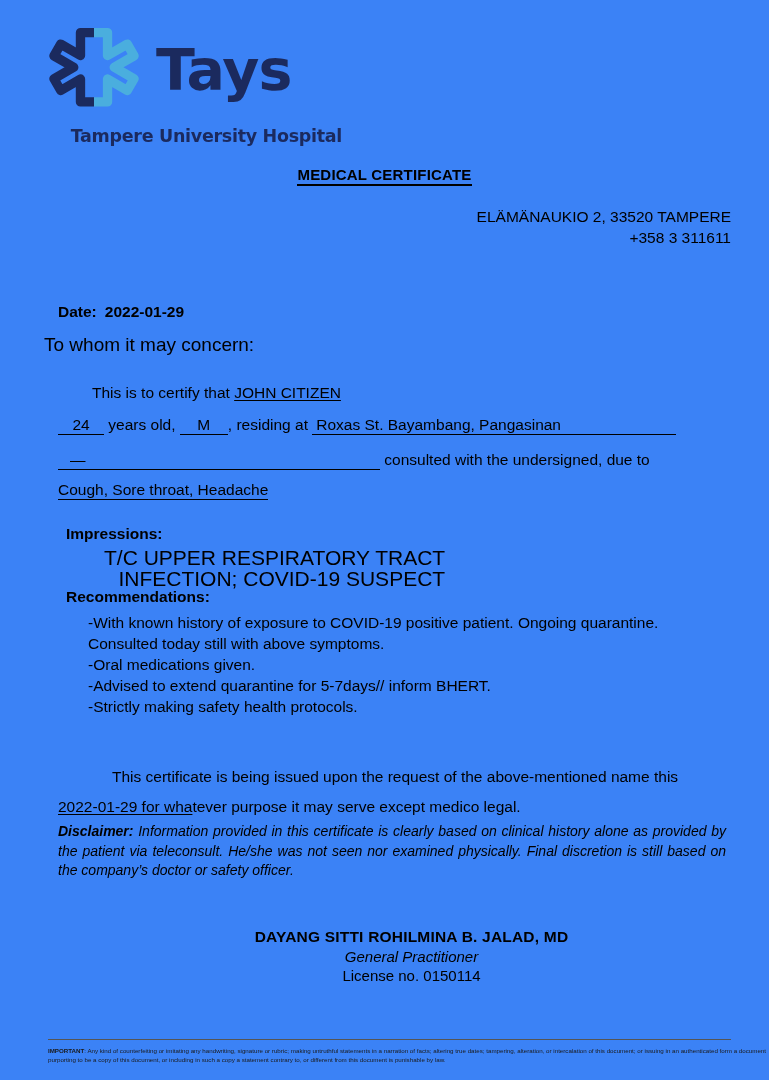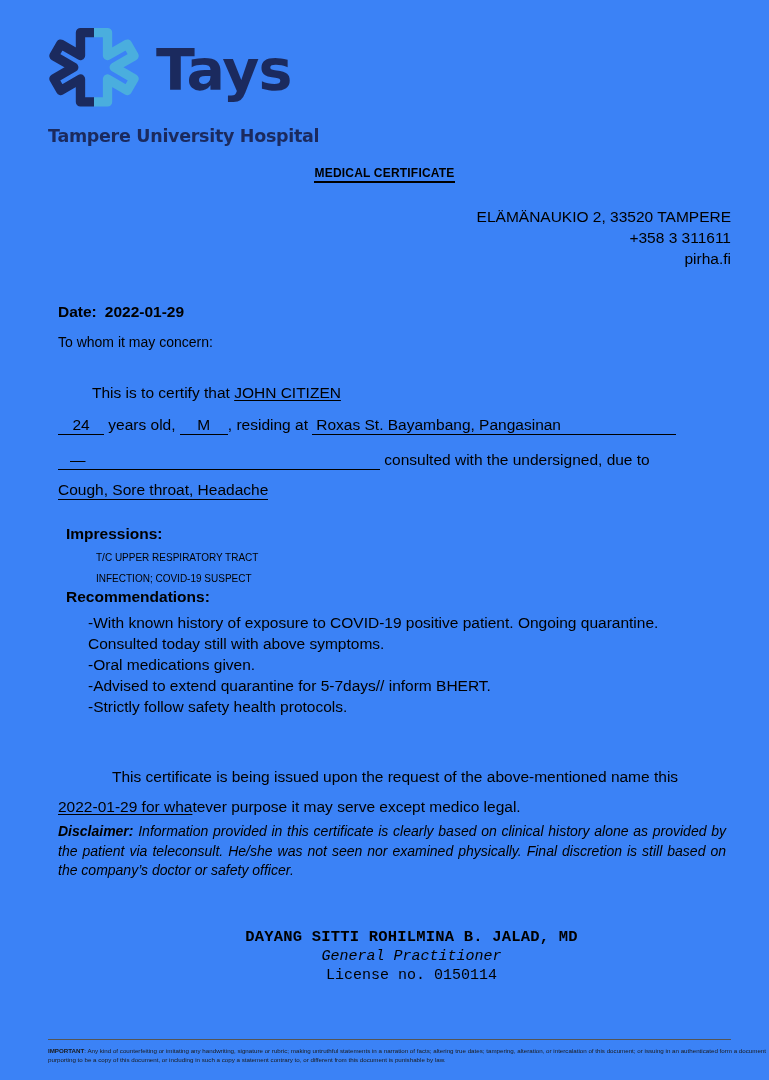--- a/index.html
+++ b/index.html
@@ -48,30 +48,31 @@
   }
   .logo-sub {
     font-family: "DejaVu Sans", sans-serif;
     font-size: 17.5px;
     font-weight: bold;
     color: #1b2a5e;
     margin-top: 6px;
     margin-left: 6px;
     letter-spacing: -0.3px;
     white-space: nowrap;
+    text-align: right;
   }
 
   
   .doc-title {
     position: absolute;
     left: 0;
     right: 0;
     top: 166px;
     text-align: center;
-    font-size: 12px;
+    font-size: 15px;
     font-weight: bold;
     letter-spacing: 0.2px;
   }
   .doc-title span {
     border-bottom: 2px solid #000;
     padding-bottom: 1px;
   }
   .address {
     position: absolute;
     right: 38px;
@@ -86,23 +87,23 @@
     position: absolute;
     left: 58px;
     top: 303px;
     font-size: 15.5px;
   }
   .date-line b { font-weight: bold; }
   .date-val { margin-left: 8px; font-weight: bold; }
 
   .towhom {
     position: absolute;
-    left: 58px;
+    left: 44px;
     top: 334px;
-    font-size: 14px;
+    font-size: 19px;
   }
 
   .certify {
     position: absolute;
     left: 58px;
     top: 384px;
     font-size: 15.5px;
     width: 660px;
   }
   .certify .indent { padding-left: 34px; }
@@ -136,24 +137,25 @@
     position: absolute;
     left: 66px;
     font-size: 15.5px;
     font-weight: bold;
   }
   .section-head.impressions { top: 525px; }
   .section-head.recommendations { top: 588px; }
 
   .impressions-body {
     position: absolute;
-    left: 96px;
+    left: 104px;
     top: 547px;
-    font-size: 10px;
+    font-size: 21px;
     line-height: 21px;
+    text-align: right;
   }
   .recommendations-body {
     position: absolute;
     left: 88px;
     top: 612px;
     font-size: 15.5px;
     line-height: 21px;
   }
 
   .issued {
@@ -182,21 +184,20 @@
   }
   .disclaimer b { font-weight: bold; font-style: italic; }
 
   .signature {
     position: absolute;
     left: 0;
     right: 0;
     top: 928px;
     text-align: center;
     padding-left: 54px;
-    font-family: Liberation Mono, monospace;
   }
   .sig-name {
     font-size: 15.5px;
     font-weight: bold;
     letter-spacing: 0.2px;
   }
   .sig-role {
     font-size: 15px;
     font-style: italic;
     margin-top: 2px;
@@ -255,21 +256,20 @@
     <div class="logo-sub">Tampere University Hospital</div>
   </div>
 
   <div class="doc-title">
     <span>MEDICAL CERTIFICATE</span>
   </div>
 
   <div class="address">
     <div>ELÄMÄNAUKIO 2, 33520 TAMPERE</div>
     <div>+358 3 311611</div>
-    <div>pirha.fi</div>
   </div>
 
   <div class="date-line">
     <b>Date:</b><span class="date-val">2022-01-29</span>
   </div>
 
   <div class="towhom">To whom it may concern:</div>
 
   <div class="certify">
     <span class="indent">This is to certify that</span>
@@ -297,21 +297,21 @@
     <div>T/C UPPER RESPIRATORY TRACT</div>
     <div>INFECTION; COVID-19 SUSPECT</div>
   </div>
 
   <div class="section-head recommendations">Recommendations:</div>
   <div class="recommendations-body">
     <div>-With known history of exposure to COVID-19 positive patient. Ongoing quarantine.</div>
     <div>Consulted today still with above symptoms.</div>
     <div>-Oral medications given.</div>
     <div>-Advised to extend quarantine for 5-7days// inform BHERT.</div>
-    <div>-Strictly follow safety health protocols.</div>
+    <div>-Strictly making safety health protocols.</div>
   </div>
 
   <div class="issued">
     <div><span class="ind">This certificate is being issued upon the request of the above-mentioned name this</span></div>
     <div><span class="part-underline">2022-01-29 for wha</span><span>tever purpose it may serve except medico legal.</span></div>
   </div>
 
   <div class="disclaimer">
     <b>Disclaimer:</b><span> Information provided in this certificate is clearly based on clinical history alone as provided by the patient via teleconsult. He/she was not seen nor examined physically. Final discretion is still based on the company’s doctor or safety officer.</span>
   </div>

